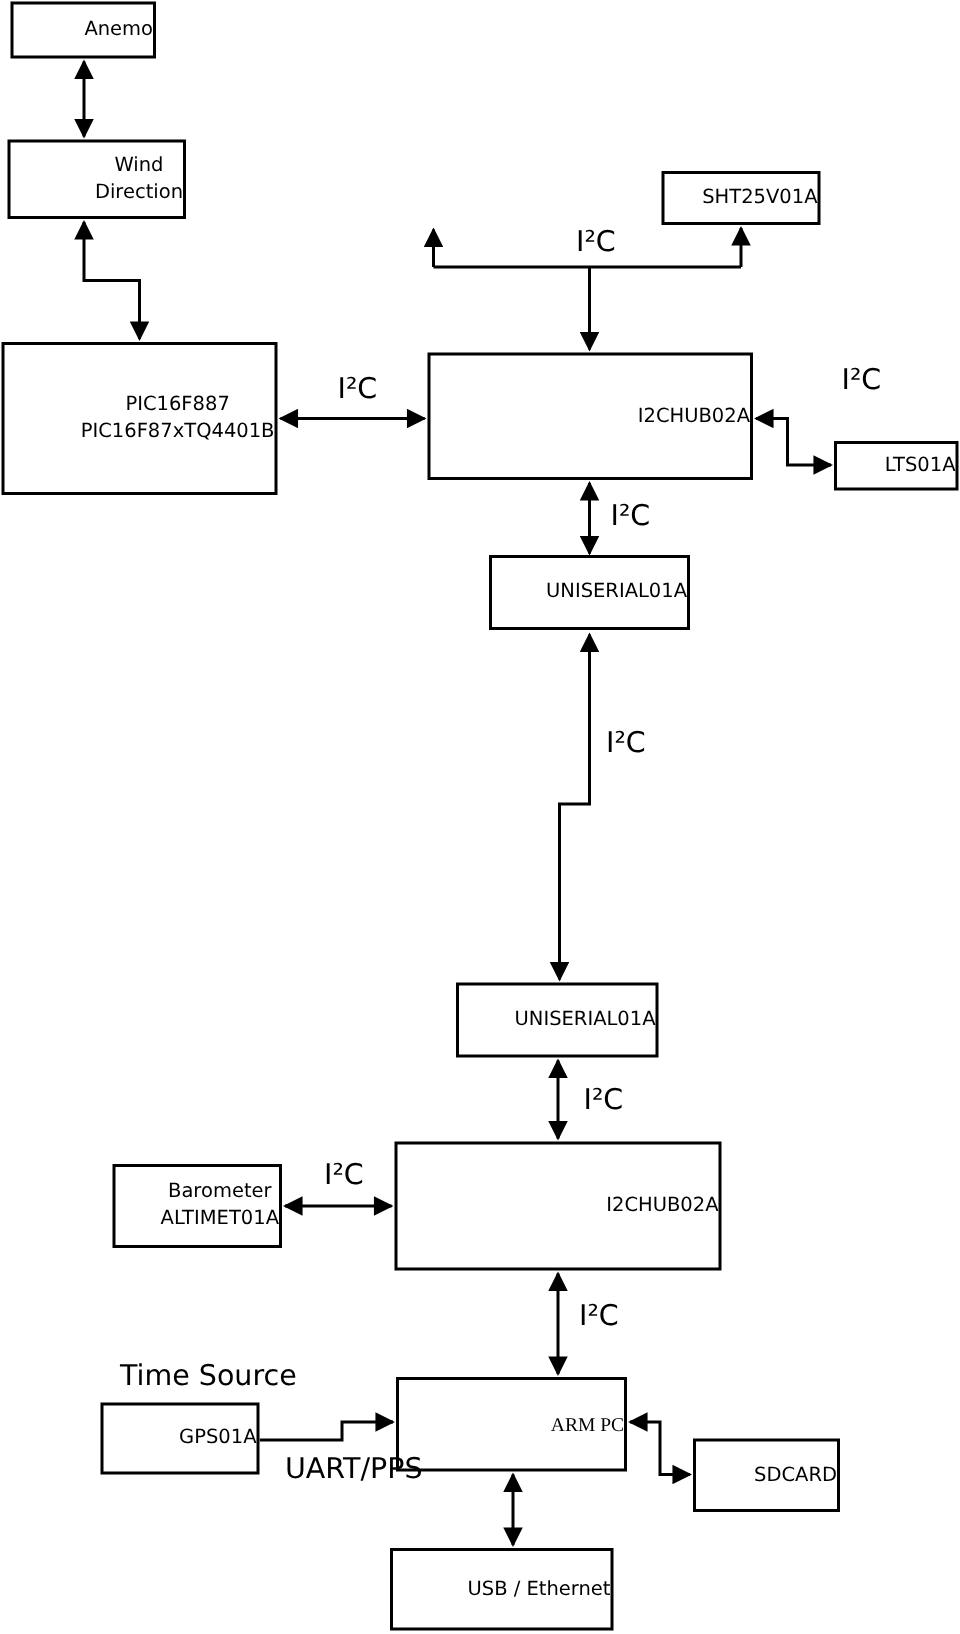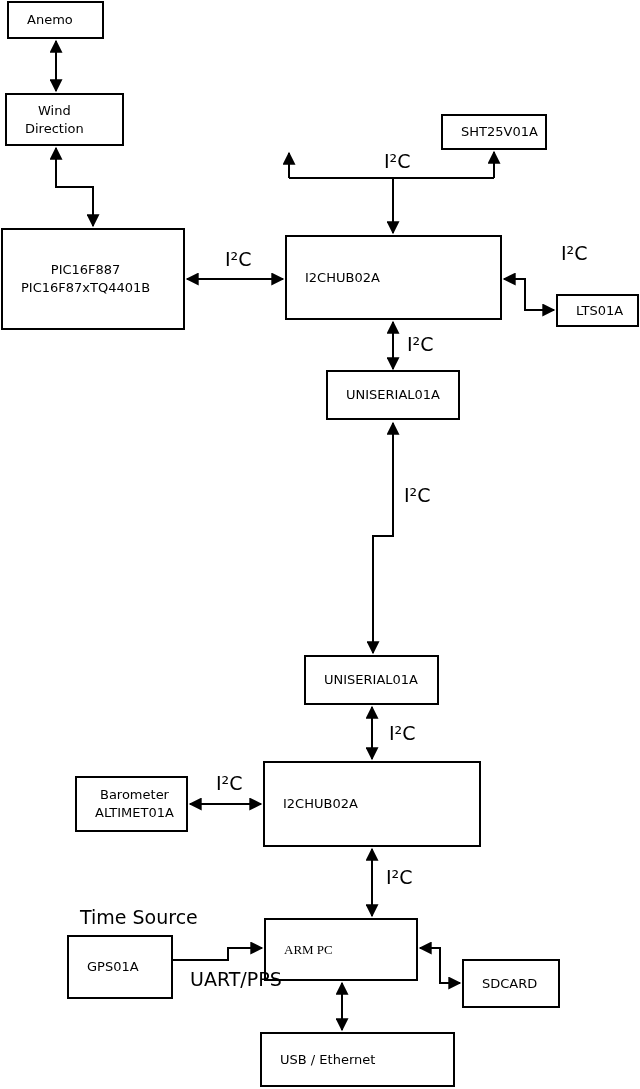--- a/index.html
+++ b/index.html
@@ -29,21 +29,21 @@
     stroke-width: 2;
     fill: none;
   }
   .node {
     position: absolute;
     box-sizing: border-box;
     background: #ffffff;
     border: 2px solid #000000;
     display: flex;
     align-items: center;
-    justify-content: flex-start;
+    justify-content: flex-end;
     text-align: center;
     font-size: 13px;
     padding-left: 18px;
   }
   .node-label {
     white-space: pre-line;
     line-height: 1.35;
   }
   .edge-label {
     position: absolute;
@@ -122,33 +122,33 @@
 
   <div class="node" style="left:263px; top:761px; width:218px; height:86px;">
     <span class="node-label">I2CHUB02A</span>
   </div>
 
   <div class="node" style="left:75px; top:776px; width:113px; height:56px;">
     <span class="node-label">Barometer
 ALTIMET01A</span>
   </div>
 
-  <div class="node" style="left:67px; top:935px; width:106px; height:64px;">
+  <div class="node" style="left:67px; top:935px; width:106px; height:48px;">
     <span class="node-label">GPS01A</span>
   </div>
 
   <div class="node" style="left:264px; top:918px; width:154px; height:63px;font-family:Liberation Serif, serif;">
     <span class="node-label">ARM PC</span>
   </div>
 
   <div class="node" style="left:462px; top:959px; width:98px; height:49px;">
     <span class="node-label">SDCARD</span>
   </div>
 
-  <div class="node" style="left:260px; top:1032px; width:195px; height:55px;">
+  <div class="node" style="left:260px; top:1032px; width:149px; height:55px;">
     <span class="node-label">USB / Ethernet</span>
   </div>
 
   <div class="edge-label" style="left:384px; top:150px;">I²C</div>
   <div class="edge-label" style="left:225px; top:248px;">I²C</div>
   <div class="edge-label" style="left:561px; top:242px;">I²C</div>
   <div class="edge-label" style="left:407px; top:333px;">I²C</div>
   <div class="edge-label" style="left:404px; top:484px;">I²C</div>
   <div class="edge-label" style="left:389px; top:722px;">I²C</div>
   <div class="edge-label" style="left:216px; top:772px;">I²C</div>

